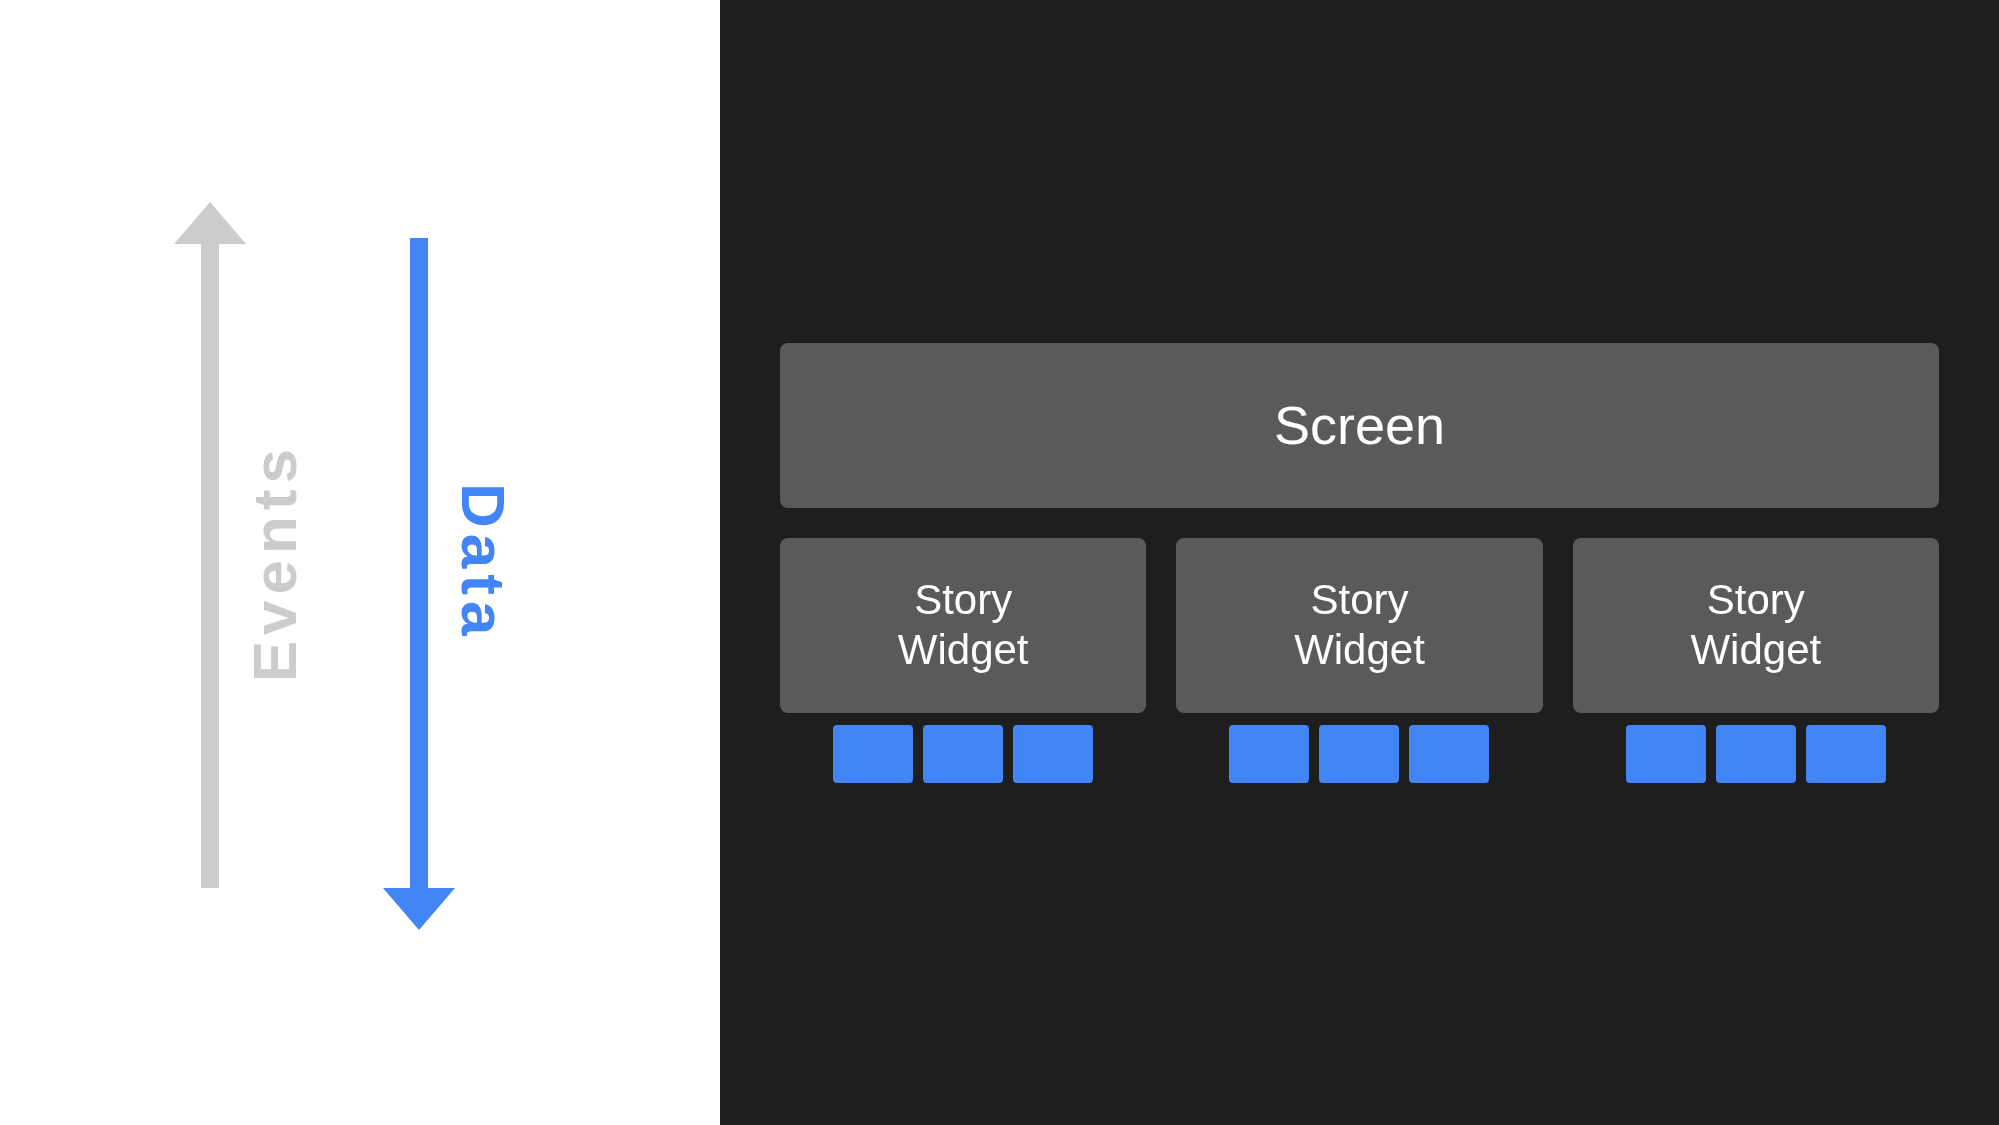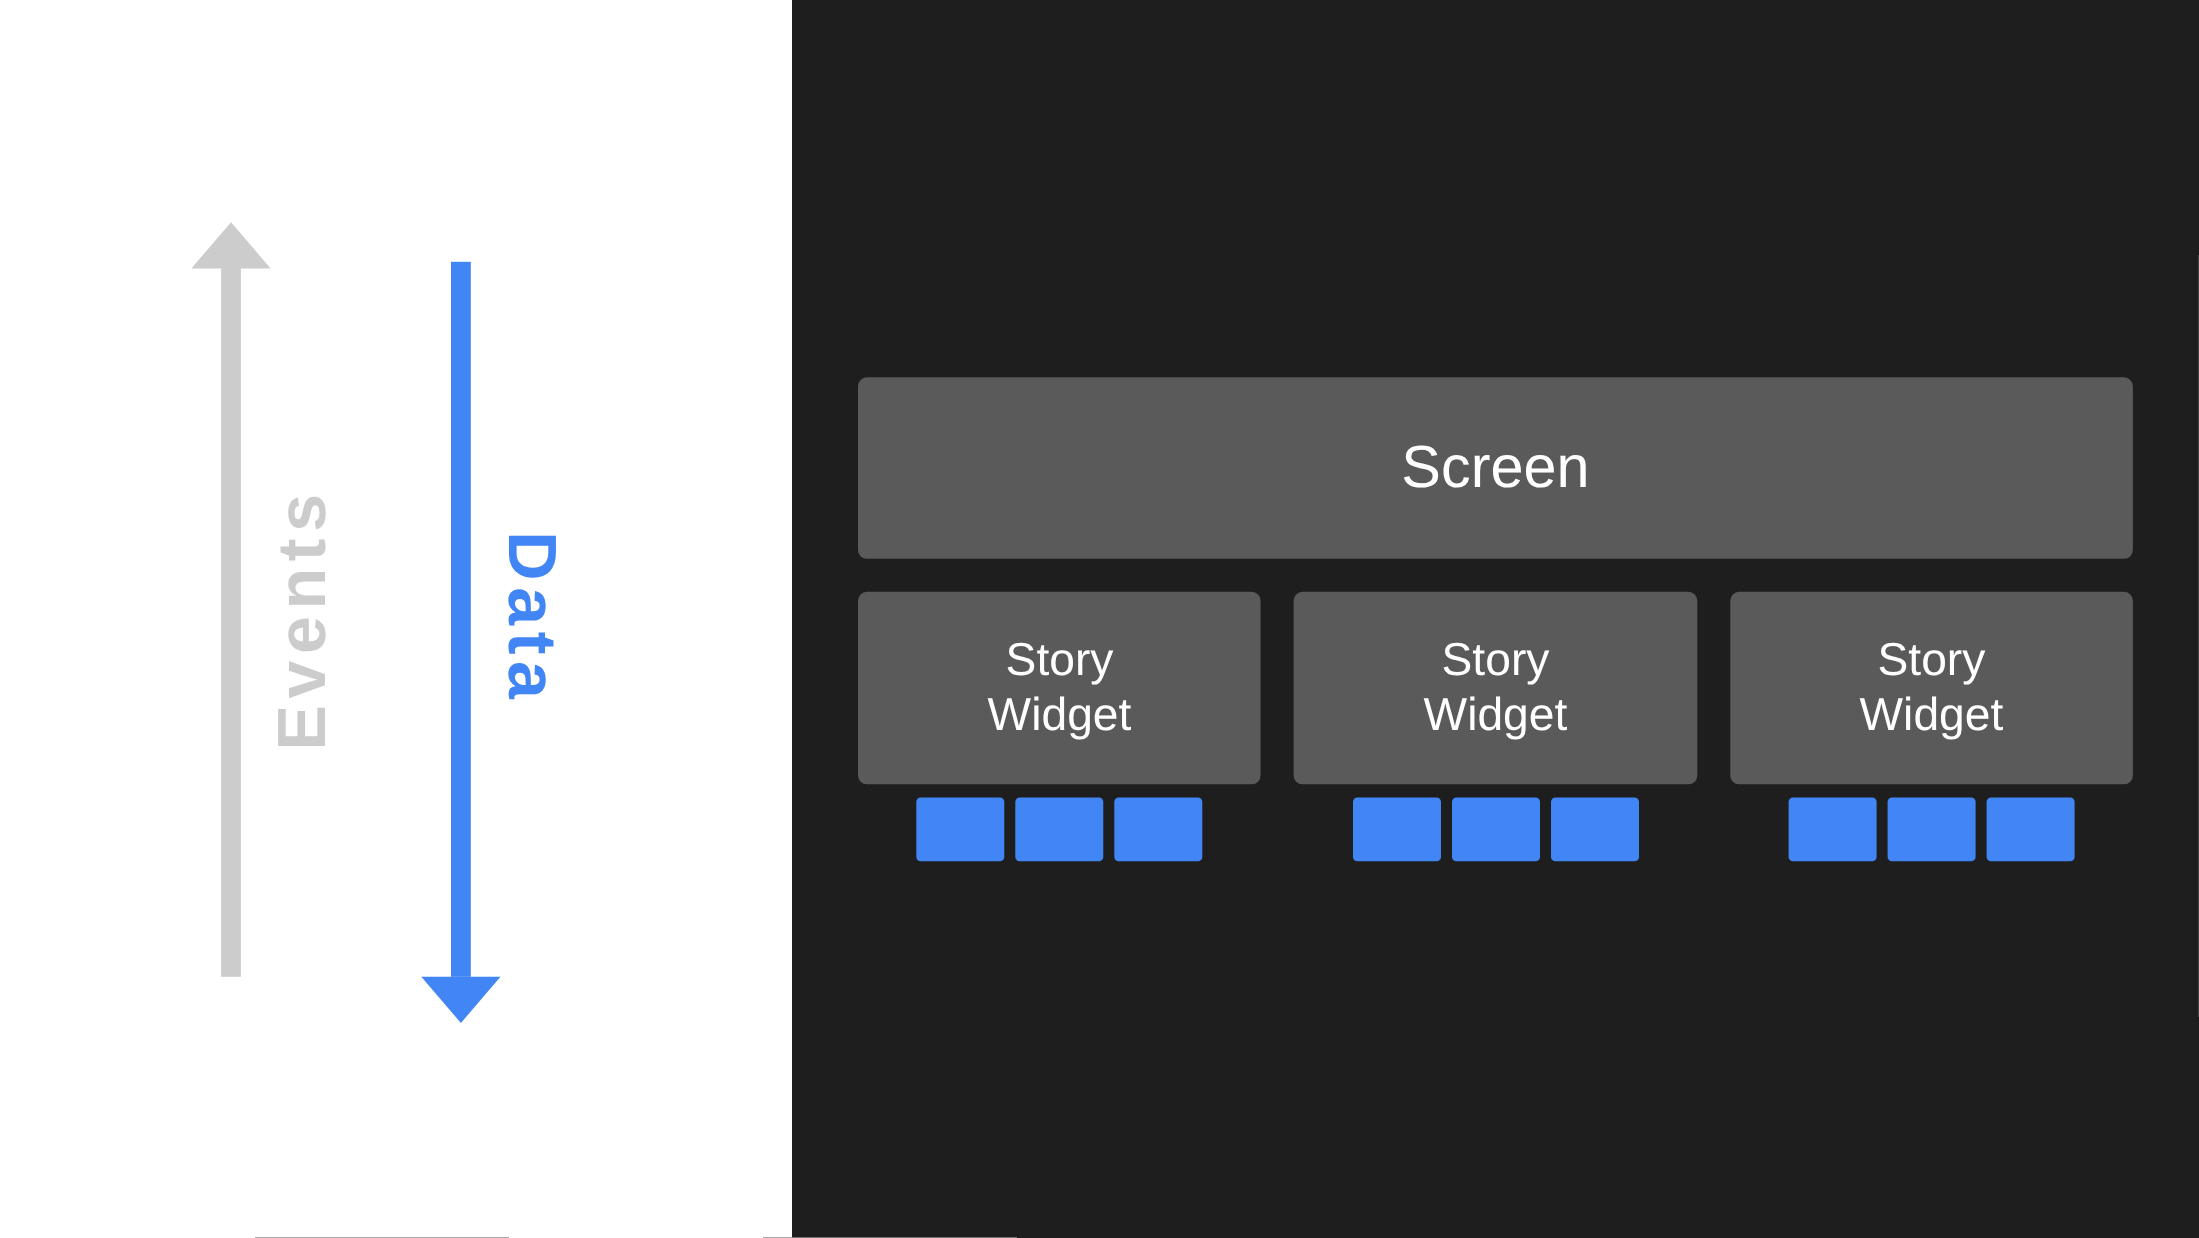--- a/index.html
+++ b/index.html
@@ -97,21 +97,21 @@
       font-size: 54px;
       font-weight: 400;
     }
 
     
     .story-widgets-row {
       width: 100%;
       display: flex;
       flex-direction: row;
       gap: 30px;
-      justify-content: flex-end;
+      justify-content: flex-start;
     }
 
     .story-widget-group {
       display: flex;
       flex-direction: column;
       align-items: center;
       gap: 12px;
       flex: 1;
     }
 

